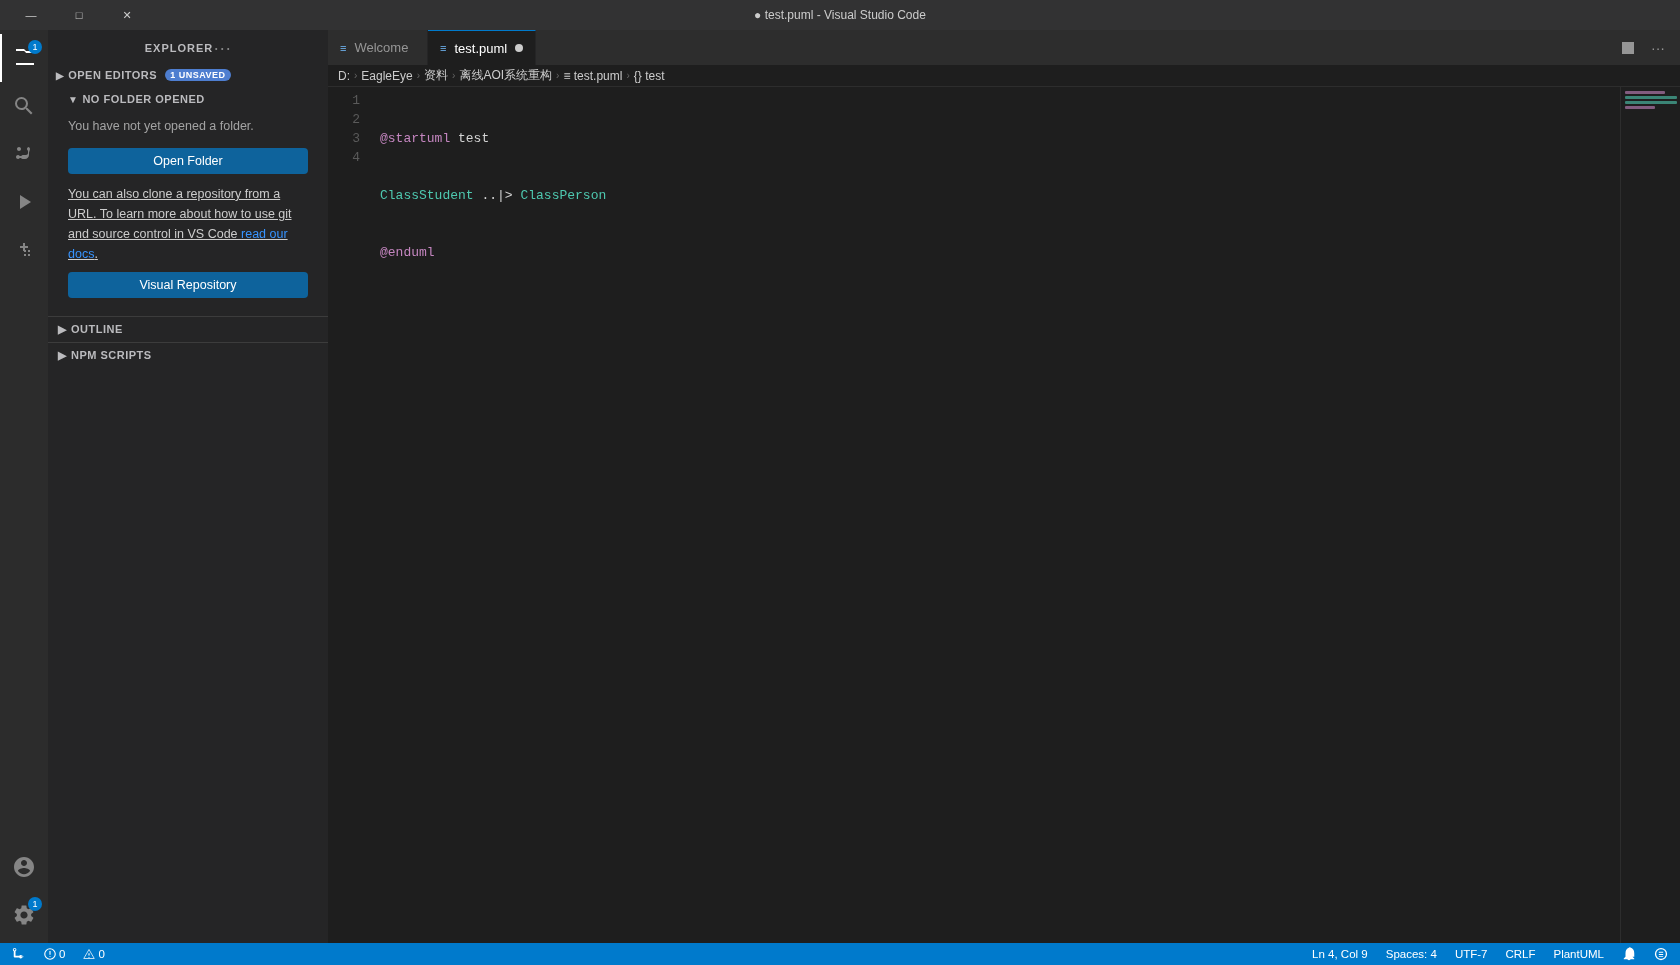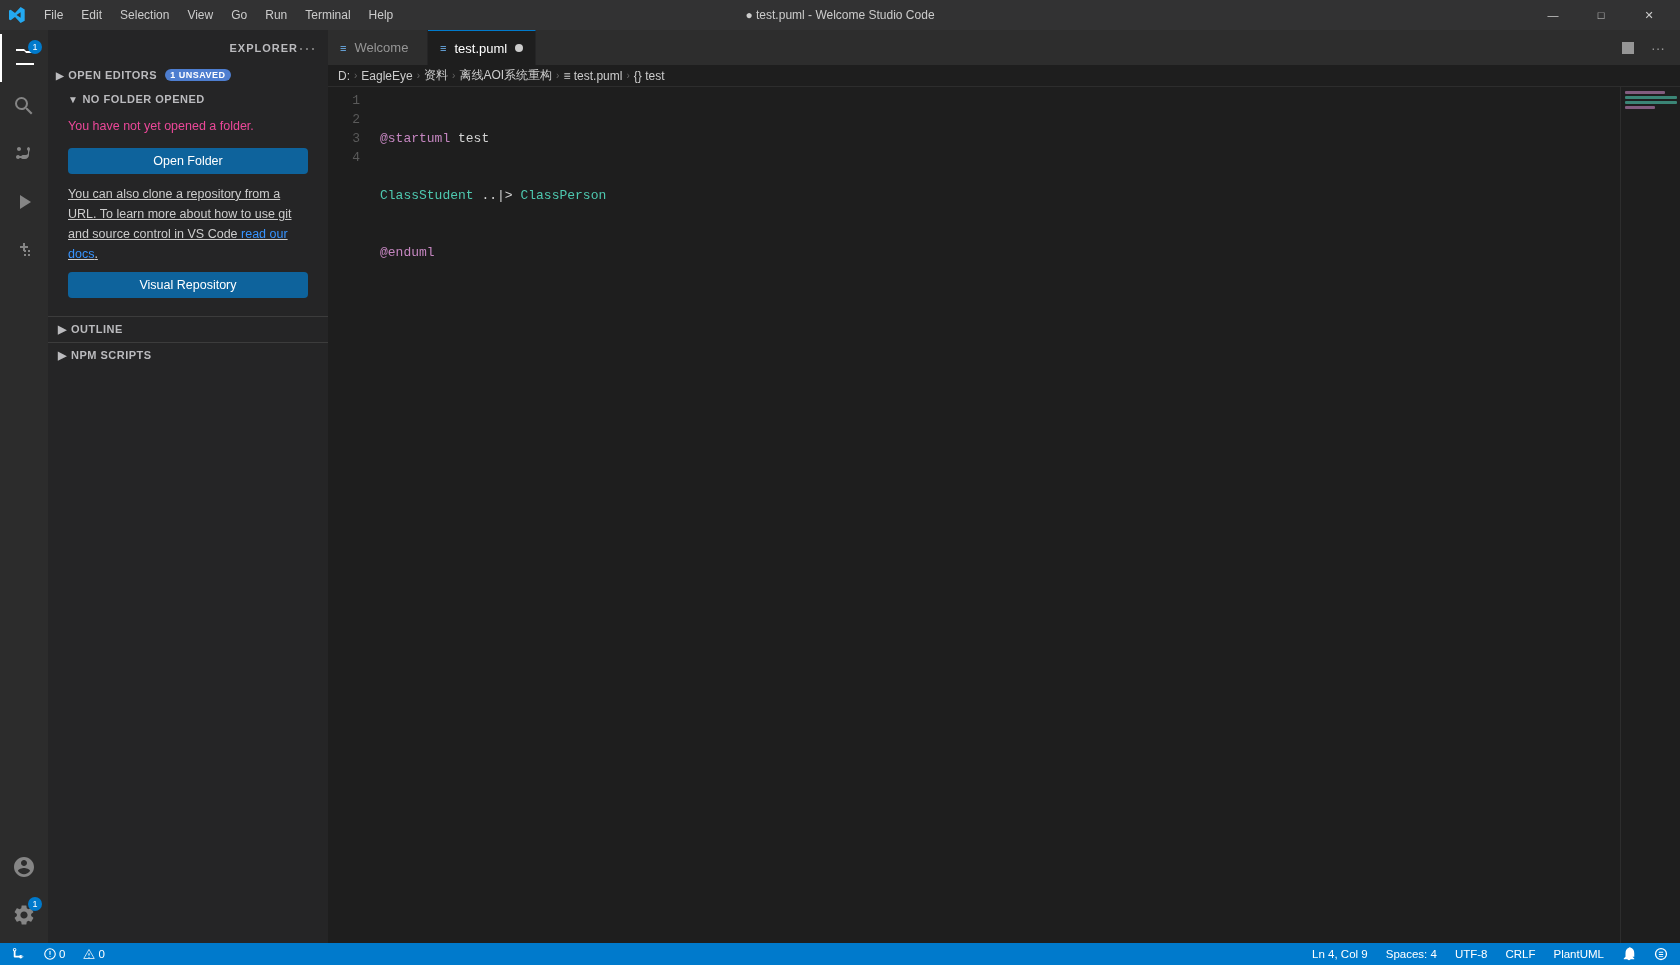--- a/index.html
+++ b/index.html
@@ -116,21 +116,21 @@
       width: 280px;
       background: #252526;
       display: flex;
       flex-direction: column;
       flex-shrink: 0;
       overflow: hidden;
     }
     #sidebar-header {
       display: flex;
       align-items: center;
-      justify-content: flex-end;
+      justify-content: center;
       padding: 8px 12px;
       height: 35px;
     }
     #sidebar-title {
       font-size: 11px;
       font-weight: 700;
       letter-spacing: 1px;
       color: #bbbbbe;
       text-transform: uppercase;
     }
@@ -184,21 +184,21 @@
       letter-spacing: 0.5px;
       color: #bbbbbe;
       display: flex;
       align-items: center;
       gap: 4px;
       margin-bottom: 12px;
       cursor: pointer;
     }
     #no-folder-desc {
       font-size: 12.5px;
-      color: #ec4899;
+      color: #a3a3a3;
       line-height: 1.5;
       margin-bottom: 12px;
     }
     .sidebar-btn {
       display: block;
       width: 100%;
       padding: 6px 12px;
       background: #0e639c;
       color: #ffffff;
       border: none;
@@ -406,37 +406,21 @@
 
     
     ::-webkit-scrollbar { width: 6px; height: 6px; }
     ::-webkit-scrollbar-track { background: #1e1e1e; }
     ::-webkit-scrollbar-thumb { background: #424242; border-radius: 3px; }
   </style>
 </head>
 <body>
 
 <div id="title-bar">
-  <div id="title-bar-left">
-
-    <svg width="18" height="18" viewBox="0 0 18 18">
-      <path fill="#23a9f2" d="M16.7 3.4L12.6 1 7 7.1 2.7 3.8 1 4.6v8.9l1.7.8L7 11l5.6 6.1 4.1-2.4V3.4zm-4.1 8.3L8.5 9l4.1-2.7v5.4z"></path>
-    </svg>
-    <div id="menu-bar" style="display:flex;gap:2px;">
-      <span class="menu-item">File</span>
-      <span class="menu-item">Edit</span>
-      <span class="menu-item">Selection</span>
-      <span class="menu-item">View</span>
-      <span class="menu-item">Go</span>
-      <span class="menu-item">Run</span>
-      <span class="menu-item">Terminal</span>
-      <span class="menu-item">Help</span>
-    </div>
-  </div>
-  <div id="title-bar-title">● test.puml - Welcome Studio Code</div>
+  <div id="title-bar-title">● test.puml - Visual Studio Code</div>
   <div id="title-bar-controls">
     <div class="win-btn">—</div>
     <div class="win-btn">□</div>
     <div class="win-btn" id="close-btn">✕</div>
   </div>
 </div>
 
 <div id="main-layout">
 
   <div id="activity-bar">
@@ -606,21 +590,21 @@
     </div>
   </div>
   <div class="status-right">
     <div class="status-item">
       <span>Ln 4, Col 9</span>
     </div>
     <div class="status-item">
       <span>Spaces: 4</span>
     </div>
     <div class="status-item">
-      <span>UTF-8</span>
+      <span>UTF-7</span>
     </div>
     <div class="status-item">
       <span>CRLF</span>
     </div>
     <div class="status-item">
       <span>PlantUML</span>
     </div>
     <div class="status-item">
       <svg width="14" height="14" viewBox="0 0 16 16" fill="white">
         <path d="M8 15c1.1 0 2-.9 2-2H6c0 1.1.9 2 2 2zm6-4v-4c0-3.07-1.63-5.64-4.5-6.32V.5C9.5.22 9.28 0 9 0S8.5.22 8.5.5v.18C5.63 1.36 4 3.92 4 7v4l-2 2v1h12v-1l-2-2z"></path>

